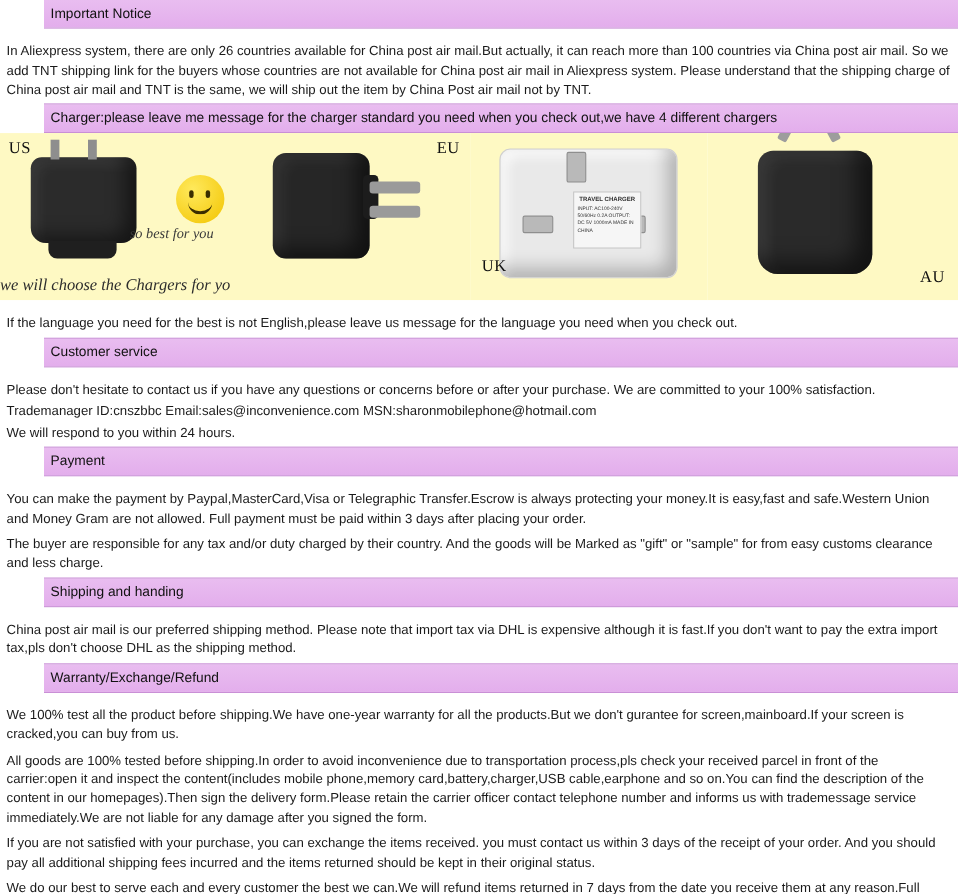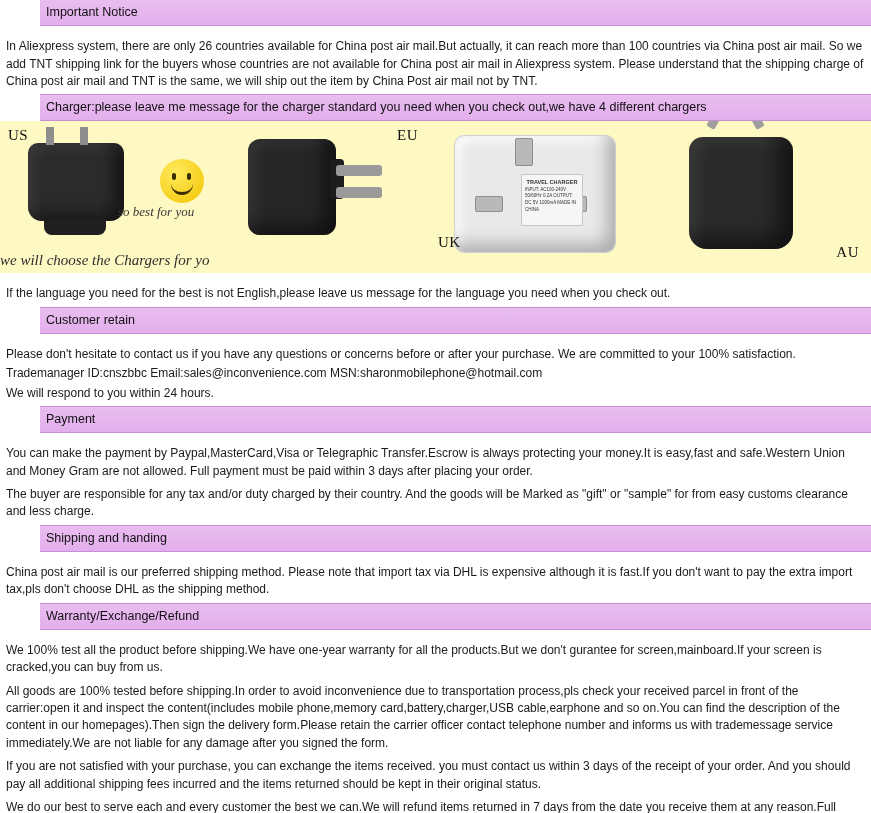--- a/index.html
+++ b/index.html
@@ -298,21 +298,21 @@
       <div class="au-plug"></div>
       <div class="cell-label label-au">AU</div>
     </div>
 
   </div>
 
   <div class="body-text">
     <p>If the language you need for the best is not English,please leave us message for the language you need when you check out.</p>
   </div>
 
-  <div class="section-header">Customer retain</div>
+  <div class="section-header">Customer service</div>
   <div class="body-text tight">
     <p>Please don't hesitate to contact us if you have any questions or concerns before or after your purchase. We are committed to your 100% satisfaction.</p>
     <p>
       <span>Trademanager ID:cnszbbc</span>
       <span class="gap"></span>
       <span>Email:sales@inconvenience.com</span>
       <span class="gap"></span>
       <span>MSN:sharonmobilephone@hotmail.com</span>
     </p>
     <p>We will respond to you within 24 hours.</p>

